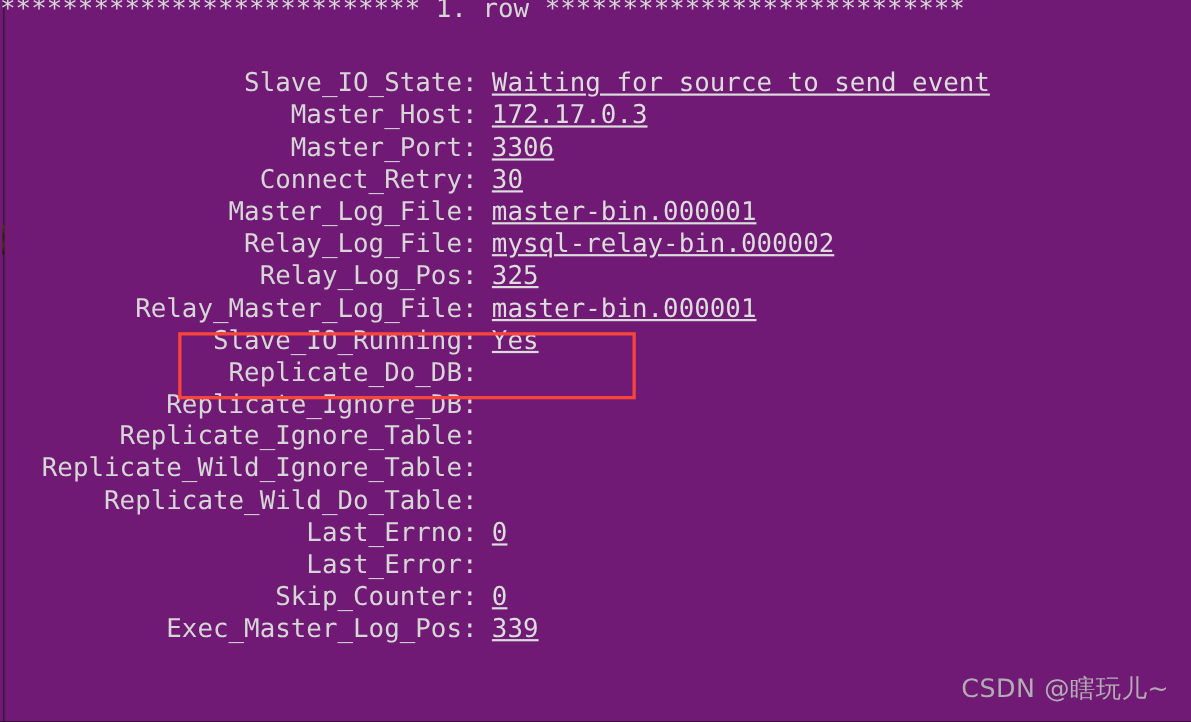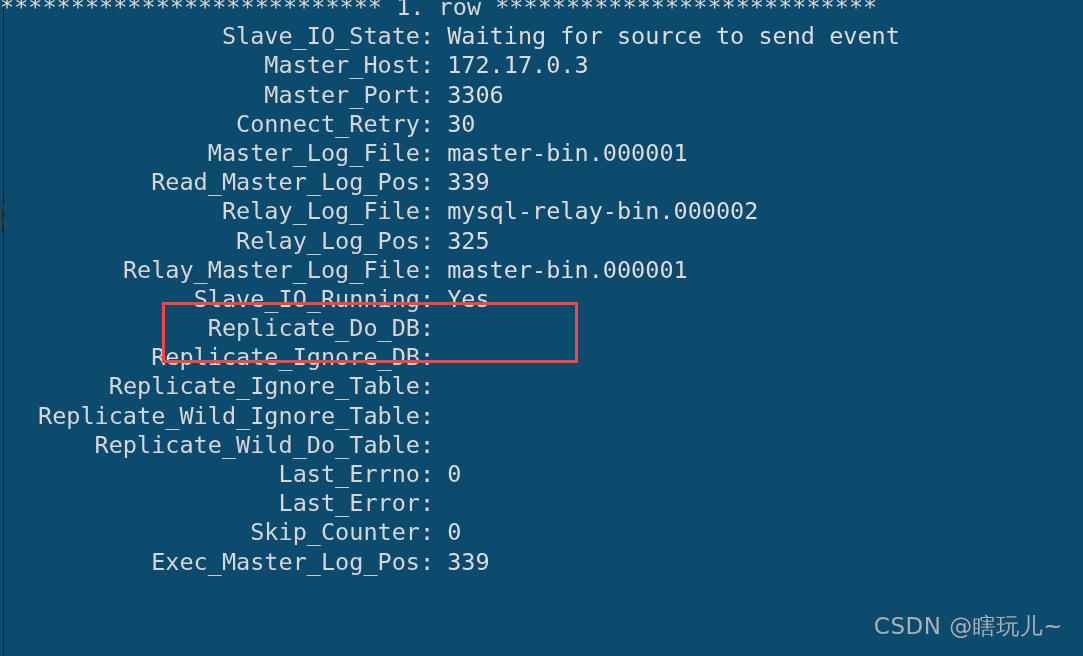--- a/index.html
+++ b/index.html
@@ -46,25 +46,27 @@
     font-size: 23.5px;
     letter-spacing: 0px;
     color: #d8d8d8;
     font-family: "DejaVu Sans Mono", "Liberation Mono", monospace;
   }
   .line .lbl {
     display: inline-block;
     width: 420px;
     text-align: right;
     color: #d6d6d6;
+    margin-top: 39px;
   }
   .line .val {
     display: inline-block;
     padding-left: 13px;
     color: #dcdcdc;
+    text-decoration: underline;
   }
   .line.header {
     color: #d6d6d6;
     letter-spacing: 0;
   }
   
   #highlight-box {
     position: absolute;
     left: 162px;
     top: 302px;
@@ -81,33 +83,32 @@
     color: #b9b9b9;
     font-size: 23px;
     font-family: "DejaVu Sans", "Liberation Sans", sans-serif;
     letter-spacing: .5px;
     opacity: .92;
   }
 </style>
 </head>
 <body>
 
-<div id="screen" style="background: #0c4a6e;">
+<div id="screen" style="background: #701a75;">
 
   <div id="edge-rule"></div>
   <div id="edge-mark"></div>
 
   <div id="terminal">
       <div class="line header">*************************** 1. row ***************************</div>
       <div class="line"><span class="lbl">Slave_IO_State</span><span>:</span><span class="val">Waiting for source to send event</span></div>
       <div class="line"><span class="lbl">Master_Host</span><span>:</span><span class="val">172.17.0.3</span></div>
       <div class="line"><span class="lbl">Master_Port</span><span>:</span><span class="val">3306</span></div>
       <div class="line"><span class="lbl">Connect_Retry</span><span>:</span><span class="val">30</span></div>
       <div class="line"><span class="lbl">Master_Log_File</span><span>:</span><span class="val">master-bin.000001</span></div>
-      <div class="line"><span class="lbl">Read_Master_Log_Pos</span><span>:</span><span class="val">339</span></div>
       <div class="line"><span class="lbl">Relay_Log_File</span><span>:</span><span class="val">mysql-relay-bin.000002</span></div>
       <div class="line"><span class="lbl">Relay_Log_Pos</span><span>:</span><span class="val">325</span></div>
       <div class="line"><span class="lbl">Relay_Master_Log_File</span><span>:</span><span class="val">master-bin.000001</span></div>
       <div class="line"><span class="lbl">Slave_IO_Running</span><span>:</span><span class="val">Yes</span></div>
       <div class="line"><span class="lbl">Replicate_Do_DB</span><span>:</span><span class="val"></span></div>
       <div class="line"><span class="lbl">Replicate_Ignore_DB</span><span>:</span><span class="val"></span></div>
       <div class="line"><span class="lbl">Replicate_Ignore_Table</span><span>:</span><span class="val"></span></div>
       <div class="line"><span class="lbl">Replicate_Wild_Ignore_Table</span><span>:</span><span class="val"></span></div>
       <div class="line"><span class="lbl">Replicate_Wild_Do_Table</span><span>:</span><span class="val"></span></div>
       <div class="line"><span class="lbl">Last_Errno</span><span>:</span><span class="val">0</span></div>

